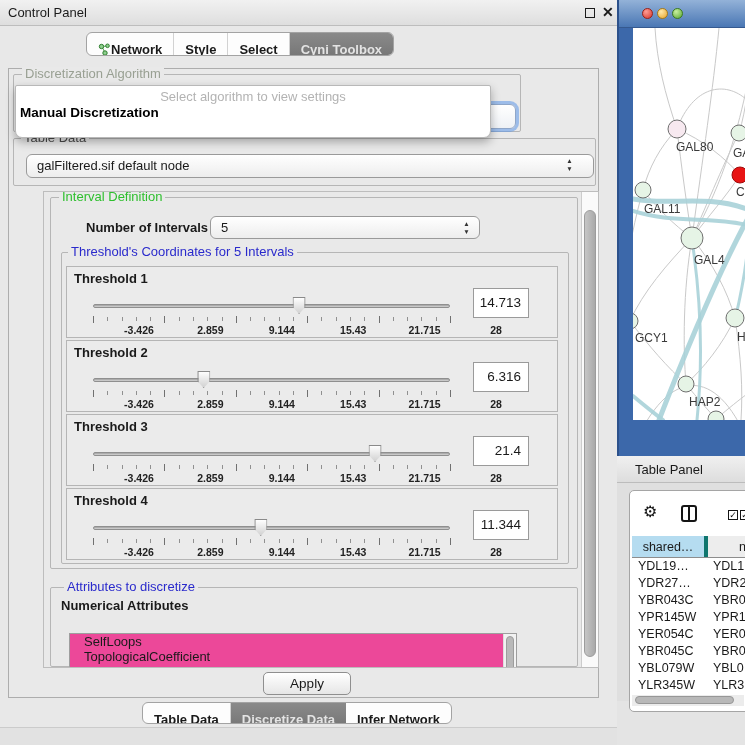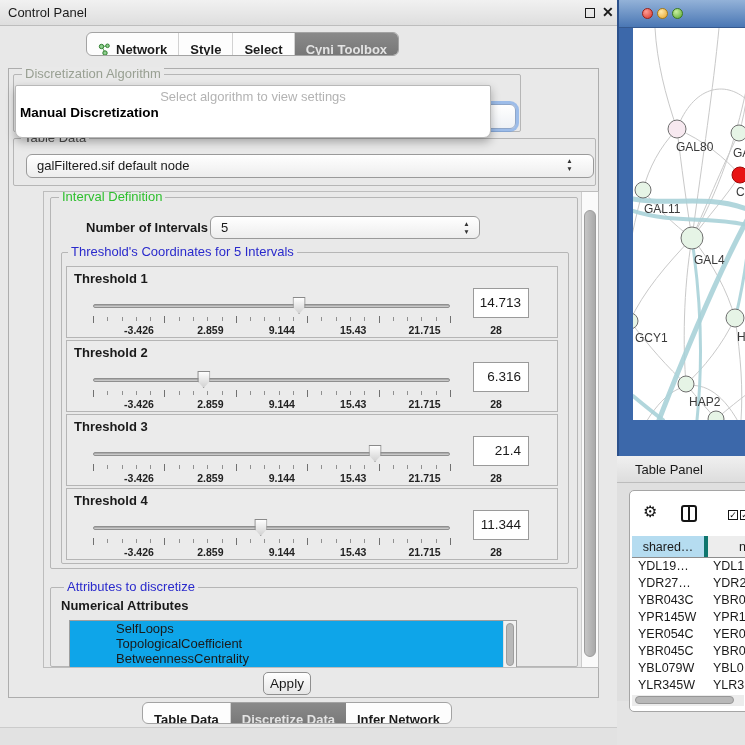--- a/index.html
+++ b/index.html
@@ -13,21 +13,21 @@
                background:linear-gradient(#f1f1f1,#dedede);border-bottom:1px solid #bdbdbd;}
   .cp-title{position:absolute;left:8px;top:5px;font-size:13px;}
   .cp-float{position:absolute;left:585px;top:8px;width:10px;height:10px;border:1.5px solid #1a1a1a;background:transparent;}
   .cp-close{position:absolute;left:602px;top:4px;font-size:14px;font-weight:bold;}
 
   
   .tabbar{position:absolute;display:flex;align-items:stretch;background:#fdfdfd;
           border:1px solid #a3a3a3;border-radius:6px;overflow:hidden;height:24px;}
   #topTabs{left:86px;top:32px;}
   #bottomTabs{left:142px;top:702px;height:22px;}
-  .ttab{display:flex;align-items:center;gap:5px;padding:16px 11px;font-size:13px;font-weight:bold;
+  .ttab{display:flex;align-items:center;padding:16px 11px;font-size:13px;font-weight:bold;
         color:#1a1a1a;border-right:1px solid #d2d2d2;background:transparent;white-space:nowrap;}
   .ttab:last-child{border-right:none;}
   .ttab.sel{background:linear-gradient(#8a8a8a,#6f6f6f);color:#e4e4e4;border-right:none;border-radius:0;}
   .nticon svg{display:block;}
 
   
   .outer{position:absolute;left:8px;top:68px;width:591px;height:630px;background:#e9e9e9;border:1px solid #adadad;}
 
   .group{position:absolute;border:1px solid #b6b6b6;border-radius:2px;}
   .legend{position:absolute;top:-8px;font-size:13px;background:#e9e9e9;padding:0 3px;line-height:14px;white-space:nowrap;}
@@ -80,26 +80,26 @@
   .t-ticks i{position:absolute;top:1px;width:1px;height:4px;background:#909090;}
   .t-ticks i.maj{top:0;height:7px;background:#707070;}
   .t-labels{position:absolute;left:26px;top:57px;width:357px;height:11px;}
   .t-labels b{position:absolute;transform:translateX(-50%);font-size:10.5px;font-weight:bold;color:#222;white-space:nowrap;margin-left:46px;}
   .t-value{position:absolute;left:406px;top:21px;width:56px;height:30px;background:#fff;border:1px solid #9a9a9a;
            font-size:13.5px;line-height:28px;text-align:right;padding-right:7px;}
 
   .g-attr{left:6px;top:395px;width:528px;height:80px;}
   .g-attr>.legend{left:13px;}
   .attr-title{position:absolute;left:10px;top:10px;font-size:13px;font-weight:bold;}
-  .listbox{position:absolute;left:18px;top:32px;width:448px;height:49px;background:#0ea5e9;border:1px solid #9e9e9e;overflow:hidden;padding-left:32px;}
+  .listbox{position:absolute;left:18px;top:45px;width:448px;height:49px;background:#ec4899;border:1px solid #9e9e9e;overflow:hidden;}
   .listbox .row{font-size:13px;line-height:15px;padding-left:14px;white-space:nowrap;}
   .list-vsb{position:absolute;right:0;top:0;width:13px;height:100%;background:#f2f2f2;border-left:1px solid #ddd;}
   .list-vsb i{position:absolute;left:2px;top:2px;width:8px;height:43px;border-radius:5px;background:#b9b9b9;border:1px solid #9d9d9d;}
 
-  .apply{position:absolute;left:254px;top:603px;width:48px;height:23px;border-radius:5px;border:1px solid #8f8f8f;
+  .apply{position:absolute;left:254px;top:603px;width:88px;height:23px;border-radius:5px;border:1px solid #8f8f8f;
          background:linear-gradient(#ffffff,#e6e6e6);font-size:13.5px;text-align:center;line-height:21px;}
 
   .cp-bottomstrip{position:absolute;left:0;top:727px;width:617px;height:18px;background:#e2e2e2;border-top:1px solid #cbcbcb;}
 
   
   .net{position:absolute;left:617px;top:0;width:128px;height:456px;background:#3c68aa;border-left:2px solid #2c518b;}
   .net-titlebar{position:absolute;left:0;top:0;width:100%;height:28px;background:linear-gradient(#93b2d8,#4a77b4);border-bottom:1px solid #35598f;}
   .light{position:absolute;top:8px;width:11px;height:11px;border-radius:50%;}
   .canvas{position:absolute;left:14px;top:28px;width:114px;height:392px;background:#ffffff;overflow:hidden;}
 

